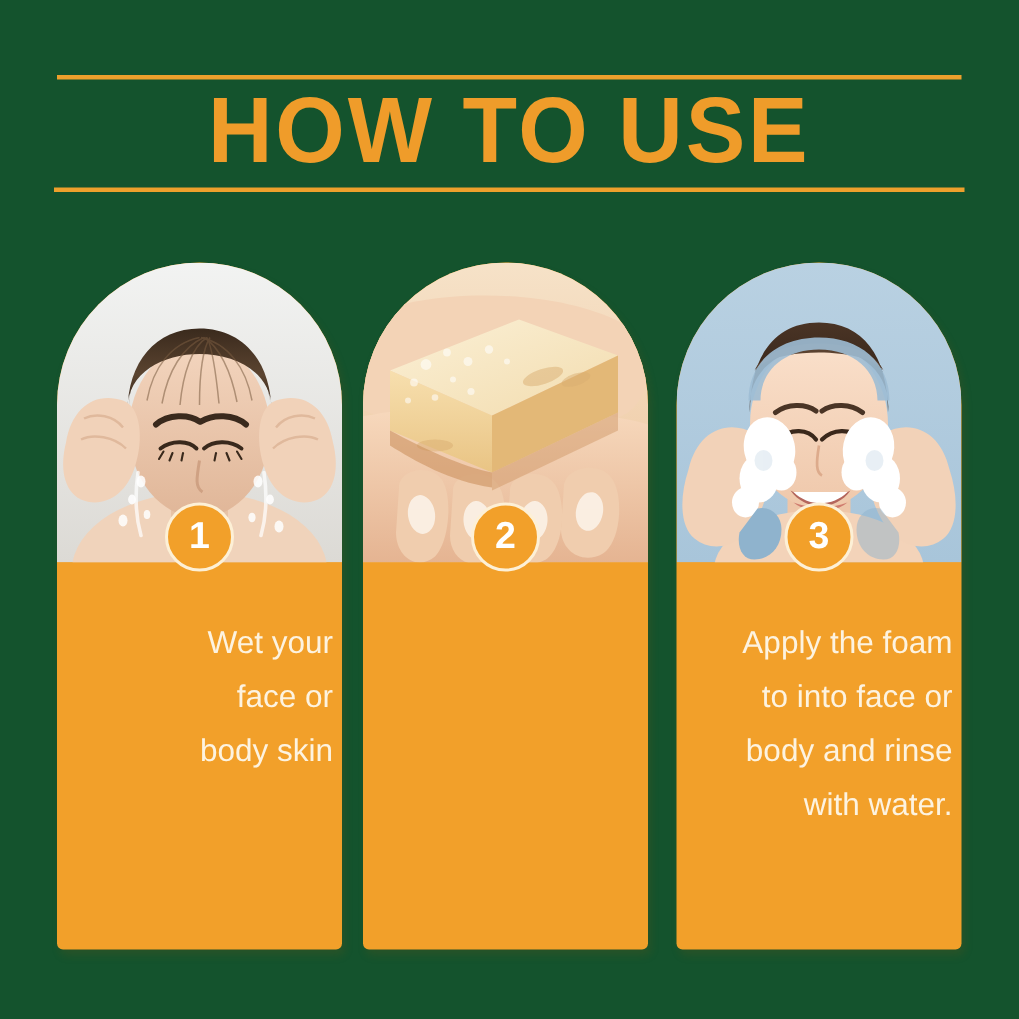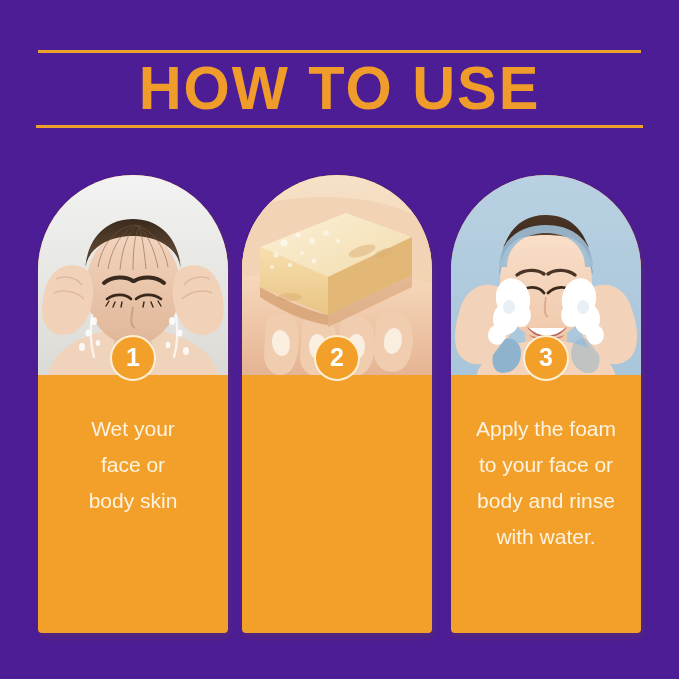--- a/index.html
+++ b/index.html
@@ -10,21 +10,21 @@
     width: 679px;
     height: 679px;
     background: #fae4be;
     font-family: "Liberation Sans", sans-serif;
     overflow: hidden;
   }
   .page {
     position: relative;
     width: 679px;
     height: 679px;
-    background: #4c1d95;
+    background: #14532d;
   }
 
   
   .header {
     position: absolute;
     left: 0;
     top: 44px;
     width: 679px;
     height: 92px;
   }
@@ -110,21 +110,21 @@
     line-height: 41px;
     text-align: center;
     font-family: "Liberation Sans", sans-serif;
   }
 
   .card-text {
     position: absolute;
     left: 6px;
     top: 236px;
     width: 178px;
-    text-align: center;
+    text-align: right;
     color: #fdf3e0;
     font-size: 21px;
     line-height: 36px;
     font-family: "Liberation Sans", sans-serif;
     white-space: pre-line;
   }
 </style>
 </head>
 <body>
 
@@ -361,19 +361,19 @@
             <ellipse cx="58" cy="132" rx="6" ry="7"></ellipse>
             <ellipse cx="132" cy="132" rx="6" ry="7"></ellipse>
           </g>
 
           <path d="M54 164 C62 162 70 168 70 178 C70 190 62 198 52 198 C44 198 40 190 42 180 Z" fill="#8fb3cd"></path>
           <path d="M136 164 C128 162 120 168 120 178 C120 190 128 198 138 198 C146 198 150 190 148 180 Z" fill="#8fb3cd" opacity="0.5"></path>
         </svg>
       </div>
       <div class="badge">3</div>
       <div class="card-text">Apply the foam
-to your face or
+to into face or
 body and rinse
 with water.</div>
     </div>
 
   </div>
 </div>
 
 </body></html>

